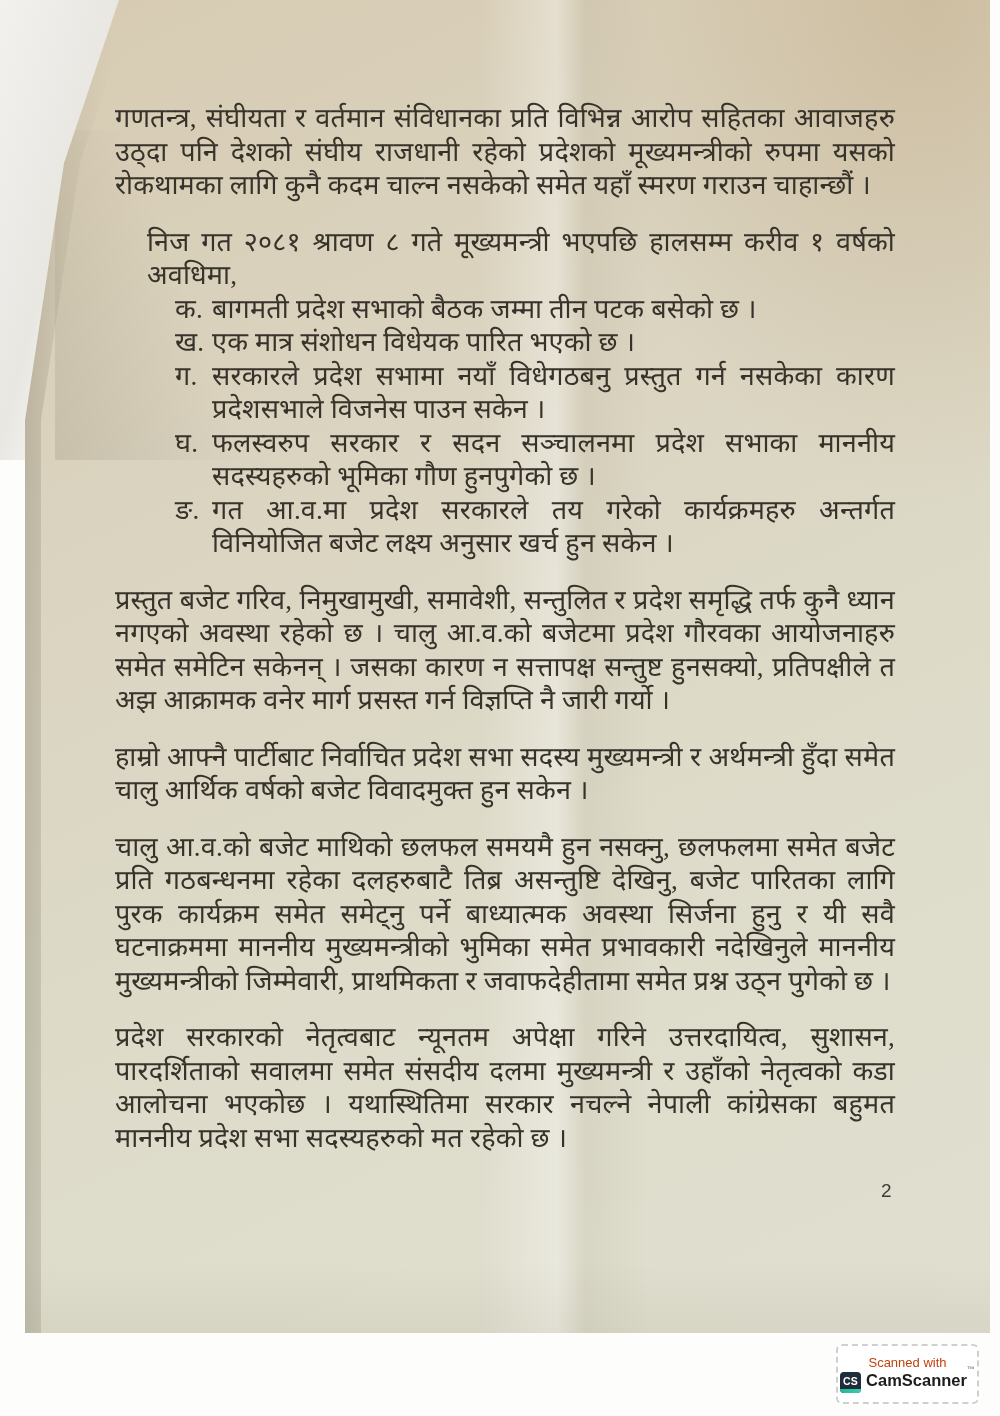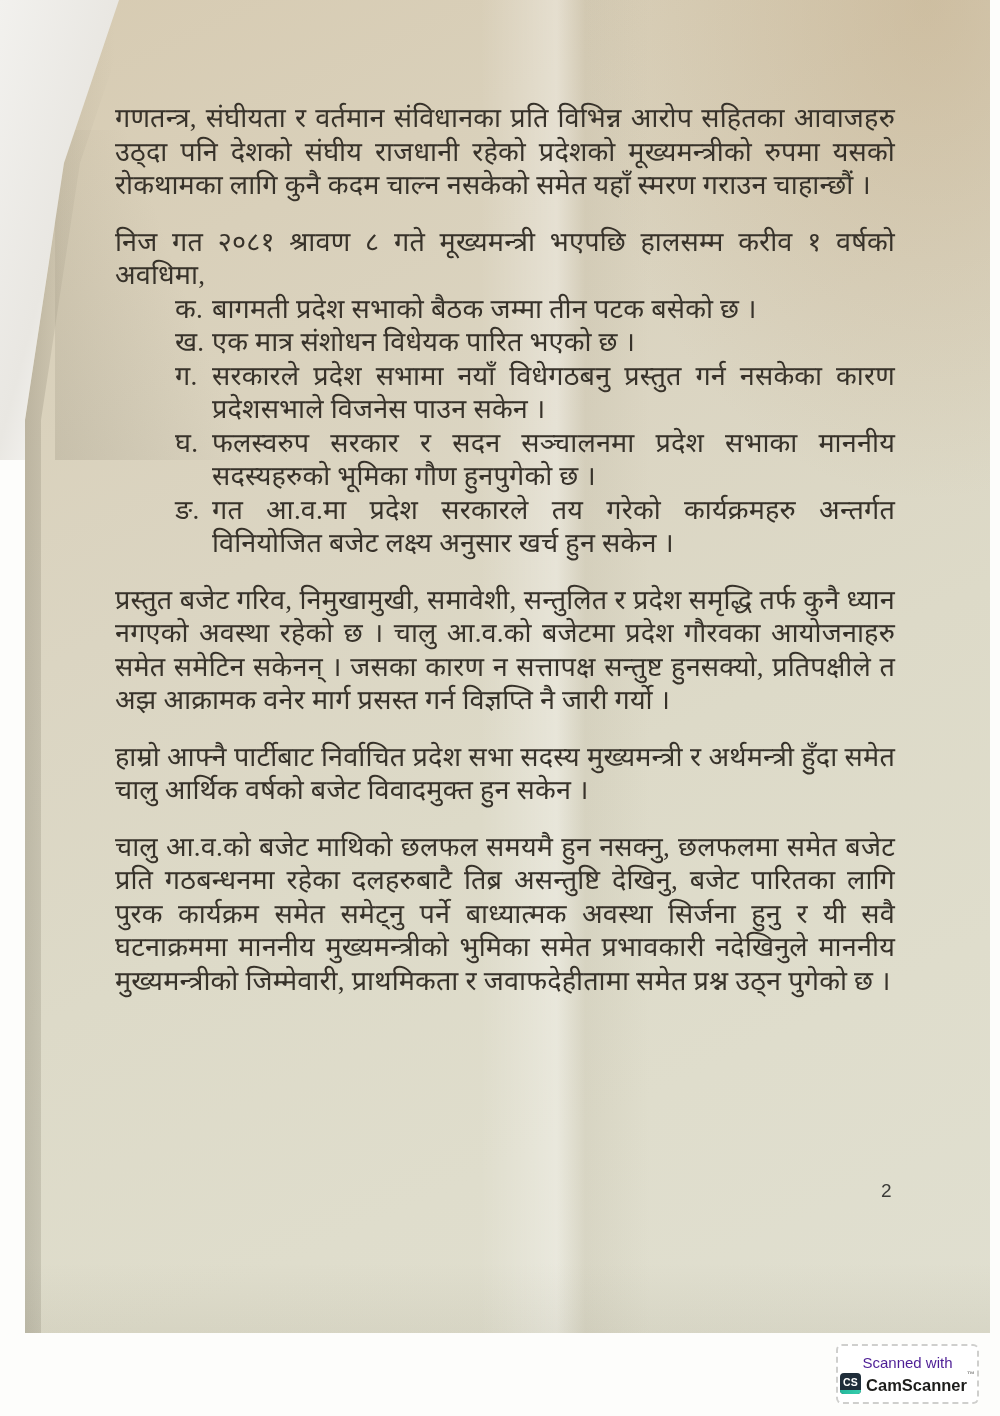--- a/index.html
+++ b/index.html
@@ -57,21 +57,21 @@
   
   .doc-text {
     position: absolute; left: 90px; top: 102px; width: 780px;
     color: #37322a;
     font-size: 27px;
     line-height: 33.5px;
     text-align: justify;
     letter-spacing: 0.2px;
   }
   .doc-text p { margin: 0 0 23px 0; }
-  .doc-text p.intro { margin-bottom: 0; }
+  .doc-text p.intro { margin-bottom: 0; margin-left: 32px; }
   .num-list { margin: 0 0 23px 60px; list-style: none; }
   .num-list .row { display: flex; align-items: flex-start; }
   .num-list .marker { flex: 0 0 37px; white-space: nowrap; }
   .num-list .item-text { flex: 1 1 auto; text-align: justify; }
   .page-number {
     position: absolute; left: 856px; top: 1180px;
     font-size: 19px; color: #3b3b38;
     font-family: "Liberation Sans", "DejaVu Sans", sans-serif;
   }
   
@@ -80,24 +80,24 @@
     width: 143px; height: 60px;
     background: #ffffff;
     border: 2px dashed #cfcfcd;
     border-radius: 6px;
     display: flex; flex-direction: column;
     align-items: center; justify-content: center;
     gap: 3px;
     font-family: "Liberation Sans", "DejaVu Sans", sans-serif;
   }
   .cs-badge .scanned-with {
-    font-size: 15px; color: #4c1d95; line-height: 1;
+    font-size: 13px; color: #c2410c; line-height: 1;
   }
   .cs-badge .brand-row {
-    display: flex; align-items: flex-end; gap: 5px; line-height: 1;
+    display: flex; align-items: flex-start; gap: 5px; line-height: 1;
   }
   .cs-logo {
     position: relative;
     width: 21px; height: 21px;
     background: #1f2d3a;
     border-radius: 4px;
     display: flex; align-items: center; justify-content: center;
     color: #ffffff; font-size: 10.5px; font-weight: bold;
     letter-spacing: 0.3px;
   }
@@ -159,20 +159,21 @@
           <span class="item-text">गत आ.व.मा प्रदेश सरकारले तय गरेको कार्यक्रमहरु अन्तर्गत विनियोजित बजेट लक्ष्य अनुसार खर्च हुन सकेन ।</span>
         </div>
       </div>
 
       <p>प्रस्तुत बजेट गरिव, निमुखामुखी, समावेशी, सन्तुलित र प्रदेश समृद्धि तर्फ कुनै ध्यान नगएको अवस्था रहेको छ । चालु आ.व.को बजेटमा प्रदेश गौरवका आयोजनाहरु समेत समेटिन सकेनन् । जसका कारण न सत्तापक्ष सन्तुष्ट हुनसक्यो, प्रतिपक्षीले त अझ आक्रामक वनेर मार्ग प्रसस्त गर्न विज्ञप्ति नै जारी गर्यो ।</p>
 
       <p>हाम्रो आफ्नै पार्टीबाट निर्वाचित प्रदेश सभा सदस्य मुख्यमन्त्री र अर्थमन्त्री हुँदा समेत चालु आर्थिक वर्षको बजेट विवादमुक्त हुन सकेन ।</p>
 
       <p>चालु आ.व.को बजेट माथिको छलफल समयमै हुन नसक्नु, छलफलमा समेत बजेट प्रति गठबन्धनमा रहेका दलहरुबाटै तिब्र असन्तुष्टि देखिनु, बजेट पारितका लागि पुरक कार्यक्रम समेत समेट्नु पर्ने बाध्यात्मक अवस्था सिर्जना हुनु र यी सवै घटनाक्रममा माननीय मुख्यमन्त्रीको भुमिका समेत प्रभावकारी नदेखिनुले माननीय मुख्यमन्त्रीको जिम्मेवारी, प्राथमिकता र जवाफदेहीतामा समेत प्रश्न उठ्न पुगेको छ ।</p>
 
+      <p>प्रदेश सरकारको नेतृत्वबाट न्यूनतम अपेक्षा गरिने उत्तरदायित्व, सुशासन, पारदर्शिताको सवालमा समेत संसदीय दलमा मुख्यमन्त्री र उहाँको नेतृत्वको कडा आलोचना भएकोछ । यथास्थितिमा सरकार नचल्ने नेपाली कांग्रेसका बहुमत माननीय प्रदेश सभा सदस्यहरुको मत रहेको छ ।</p>
 
 
     </div>
 
     <div class="page-number">2</div>
   </div>
 
   <div class="cs-badge">
     <div class="scanned-with">Scanned with</div>
     <div class="brand-row">

